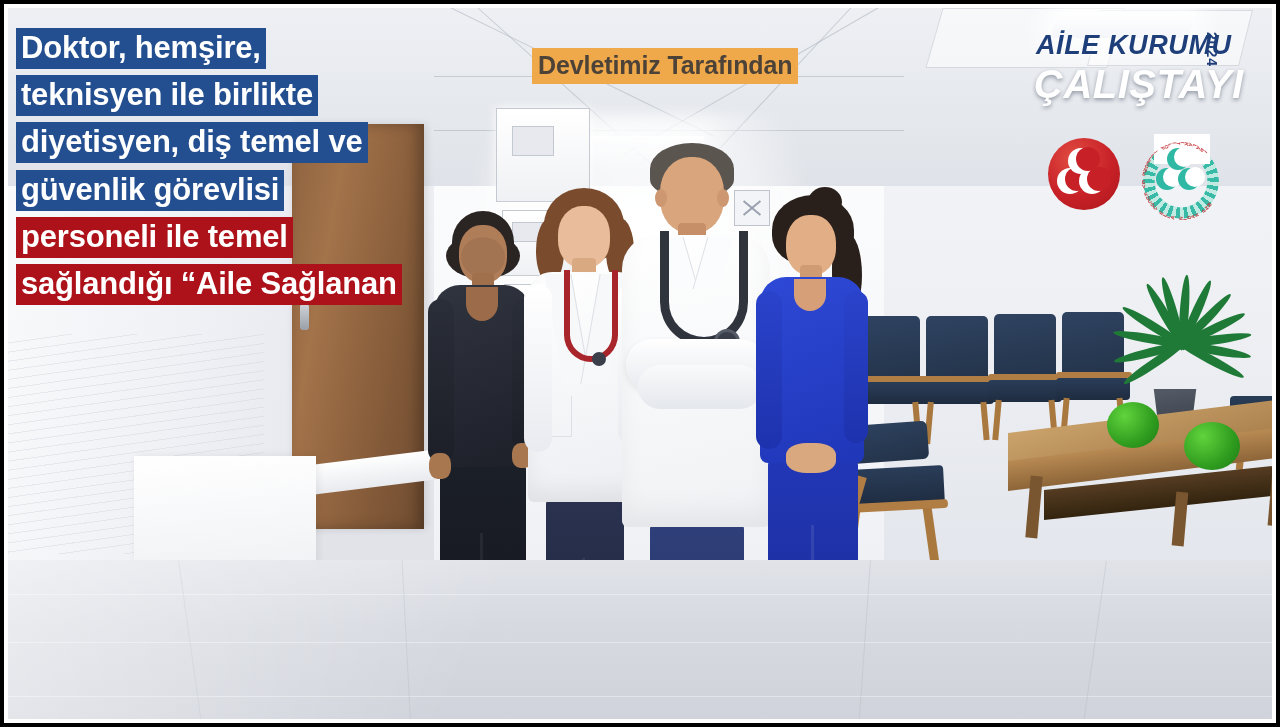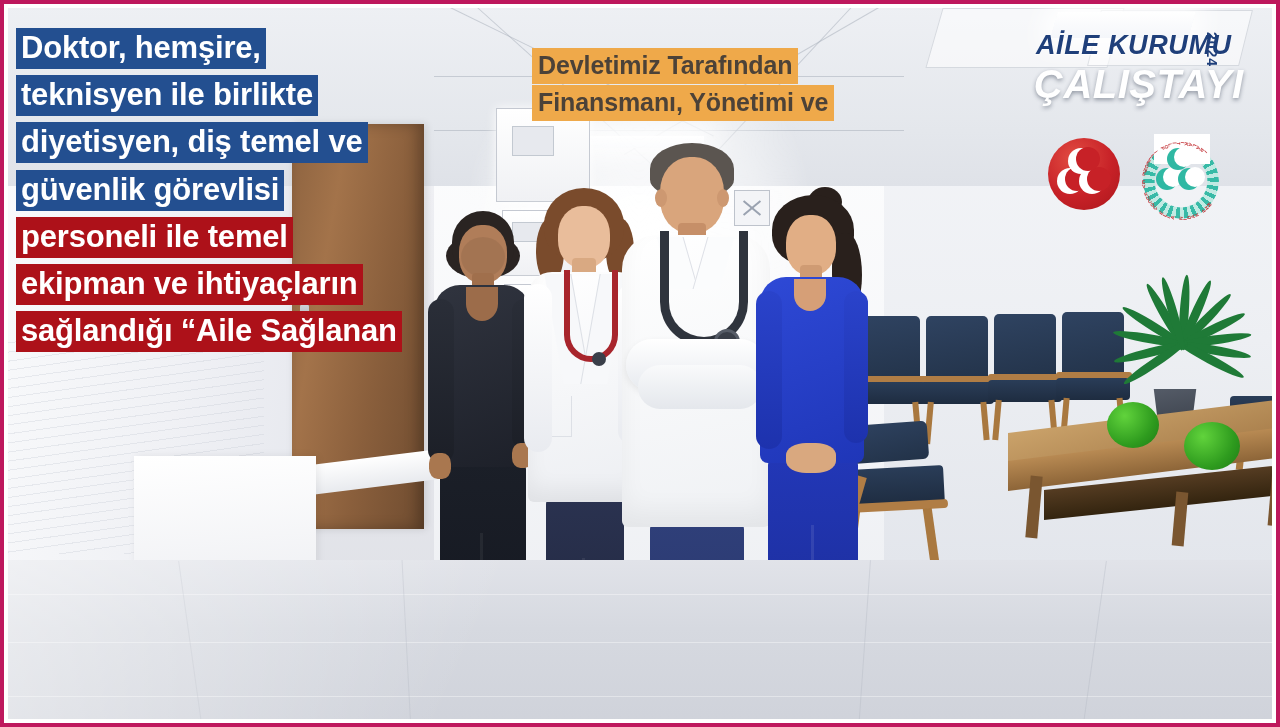--- a/index.html
+++ b/index.html
@@ -5,21 +5,21 @@
 <style>
   html,body{margin:0;padding:0;background:#ffffff;}
   body{font-family:"Liberation Sans","DejaVu Sans",sans-serif;}
 
   #stage{
     position:relative;
     width:1280px;height:727px;
     overflow:hidden;
     background:#ffffff;
     box-sizing:border-box;
-    border:4px solid #be185d;
+    border:4px solid #000000;
   }
 
   
   .photo{
     position:absolute; inset:0;
     background:
       
       linear-gradient(140deg, rgba(255,255,255,.55) 0%, rgba(255,255,255,0) 42%),
       linear-gradient(180deg,#f2f3f6 0%,#e9eaef 46%,#dcdee4 100%);
     overflow:hidden;
@@ -523,27 +523,25 @@
     </div>
     <div class="floor-sheen"></div>
   </div>
 
   <div class="hl-left">
     <div class="hl-line hl-blue"><span>Doktor, hemşire,</span></div>
     <div class="hl-line hl-blue"><span>teknisyen ile birlikte</span></div>
     <div class="hl-line hl-blue"><span>diyetisyen, diş temel ve</span></div>
     <div class="hl-line hl-blue"><span>güvenlik görevlisi</span></div>
     <div class="hl-line hl-red"><span>personeli ile temel</span></div>
-    <div class="hl-line hl-red"><span>ekipman ve ihtiyaçların</span></div>
     <div class="hl-line hl-red"><span>sağlandığı “Aile Sağlanan</span></div>
   </div>
 
   <div class="hl-orange">
     <div class="hl-line"><span>Devletimiz Tarafından</span></div>
-    <div class="hl-line"><span>Finansmanı, Yönetimi ve</span></div>
   </div>
 
   <div class="logo-wrap">
     <div class="logo-line1">AİLE KURUMU</div>
     <div class="logo-year">2024</div>
     <div class="logo-line2">ÇALIŞTAYI</div>
 
     <div class="mhp">
       <div class="cres" style="left:9px;top:30px;width:26px;height:26px;">
         <div style="position:absolute;left:8px;top:-1px;width:24px;height:24px;border-radius:50%;background:#c72127;"></div>

